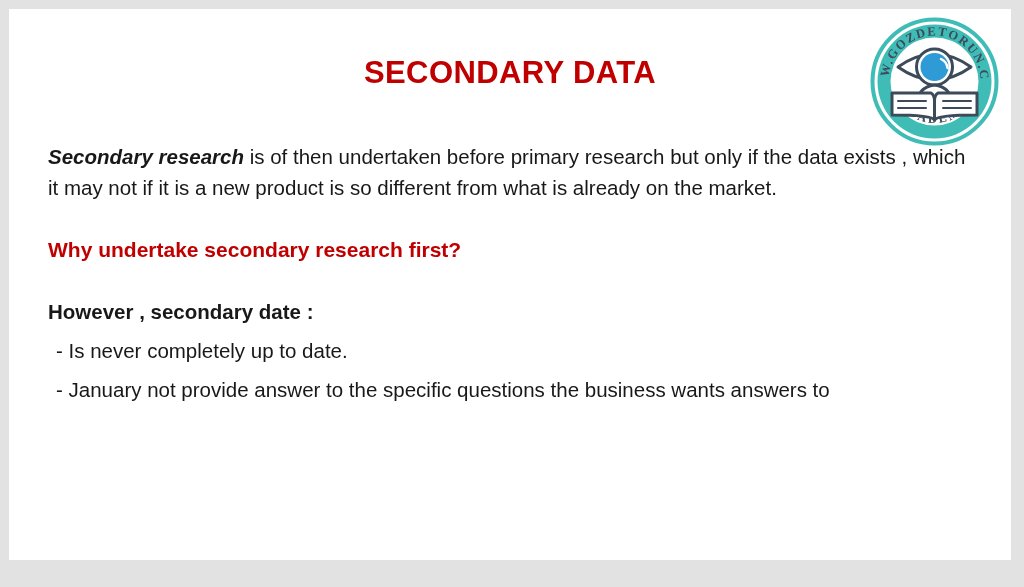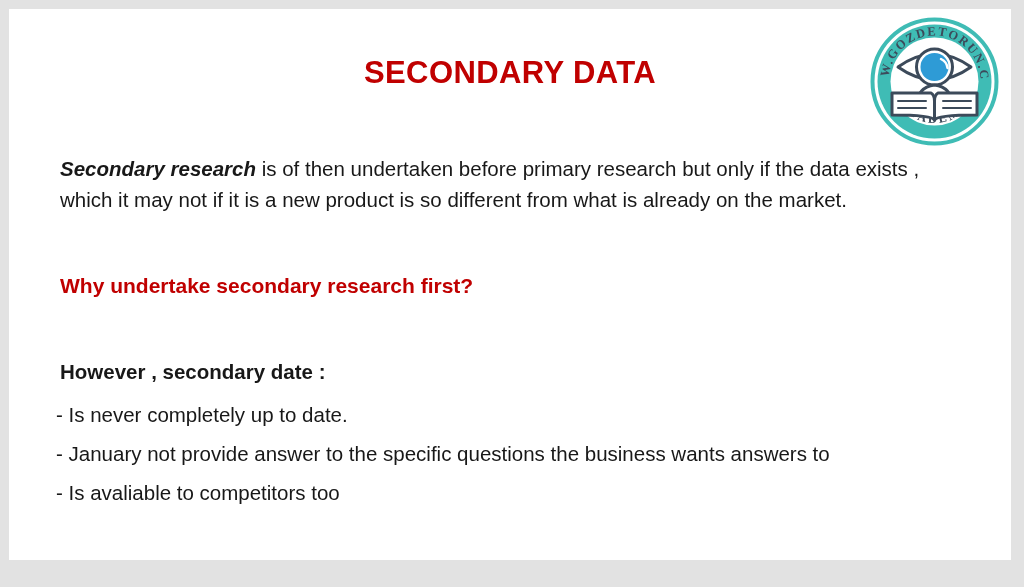--- a/index.html
+++ b/index.html
@@ -66,33 +66,33 @@
     left: 39px;
     top: 132px;
     width: 930px;
     font-size: 20.5px;
     line-height: 31px;
     color: #181818;
     font-family: "Liberation Sans", sans-serif;
   }
 
   .para {
-    margin: 12px;
+    margin: 0;
     padding: 0;
   }
 
   .spacer { height: 31px; }
 
   .lead-term {
     font-weight: bold;
     font-style: italic;
   }
 
   .section-heading {
-    margin: 12px;
+    margin: 0;
     padding: 0;
     font-size: 21px;
     font-weight: bold;
     color: #C00000;
     line-height: 31px;
   }
 
   .bold-lead {
     font-weight: bold;
   }
@@ -157,19 +157,18 @@
       <p class="section-heading">Why undertake secondary research first?</p>
 
 
       <div class="spacer"></div>
 
       <p class="para bold-lead">However , secondary date :</p>
 
       <ul class="bullet-list">
         <li>- Is never completely up to date.</li>
         <li>- January not provide answer to the specific questions the business wants answers to</li>
-        <li>- Is avaliable to competitors too</li>
       </ul>
 
     </div>
 
   </div>
 </div>
 
 </body></html>

